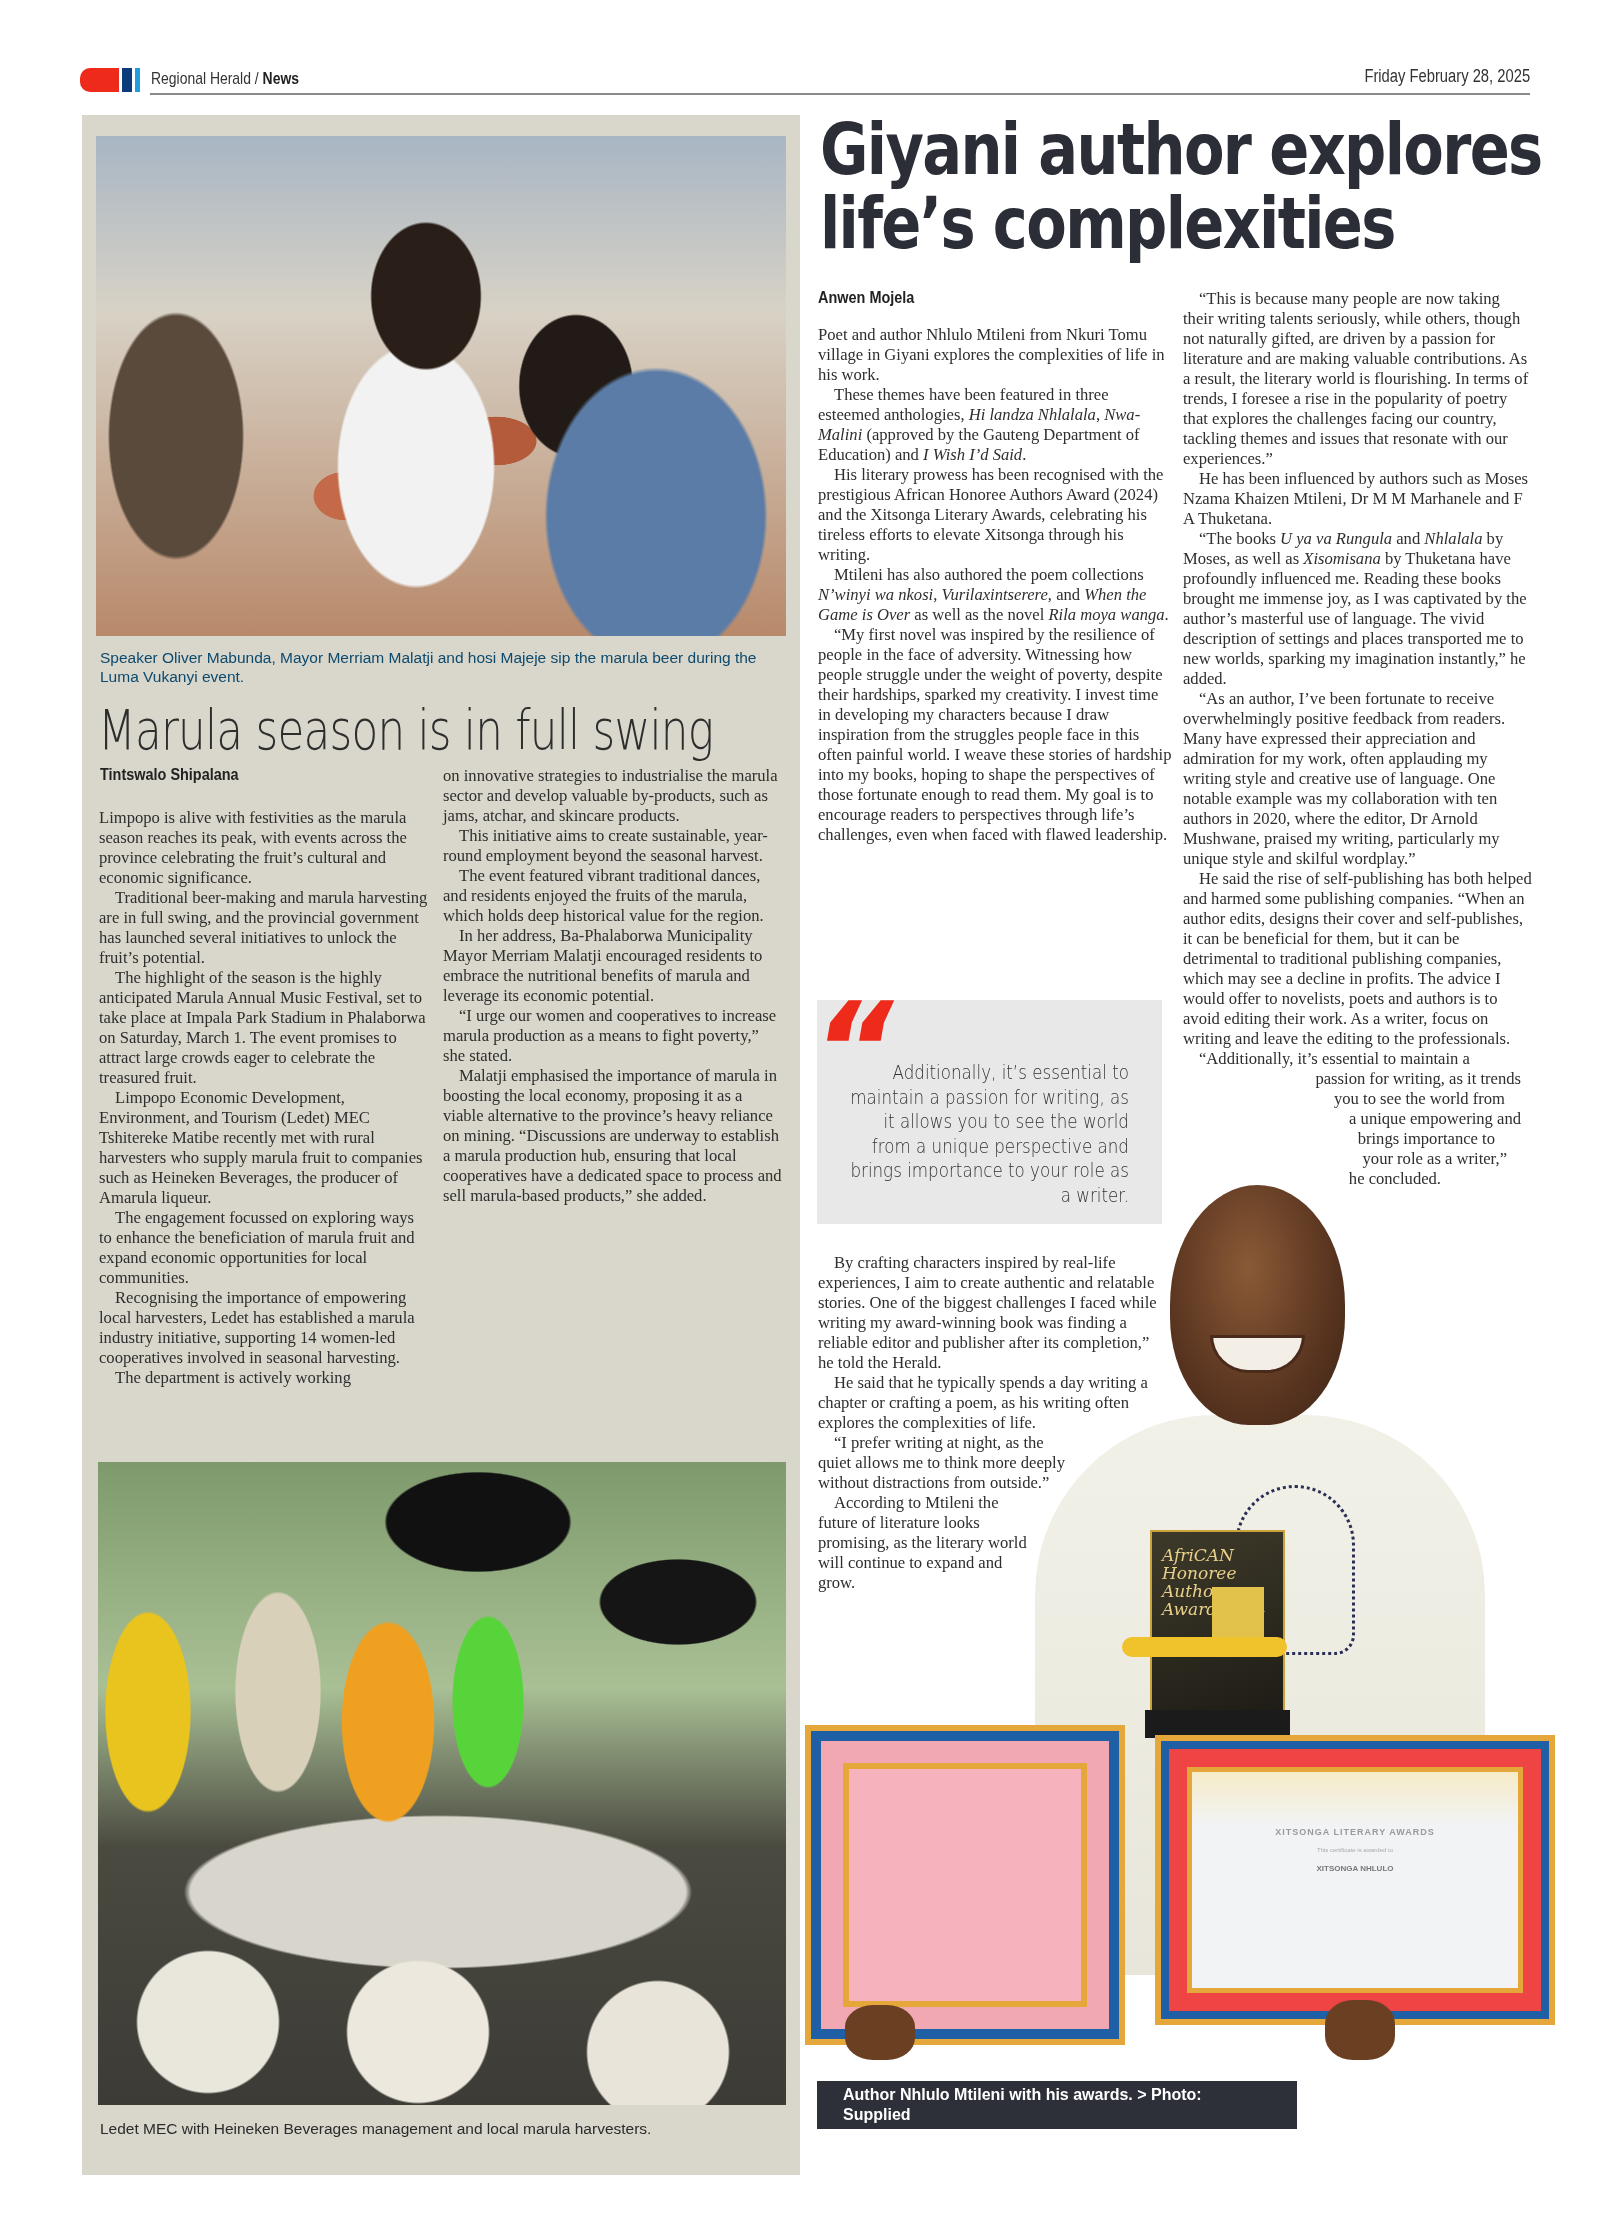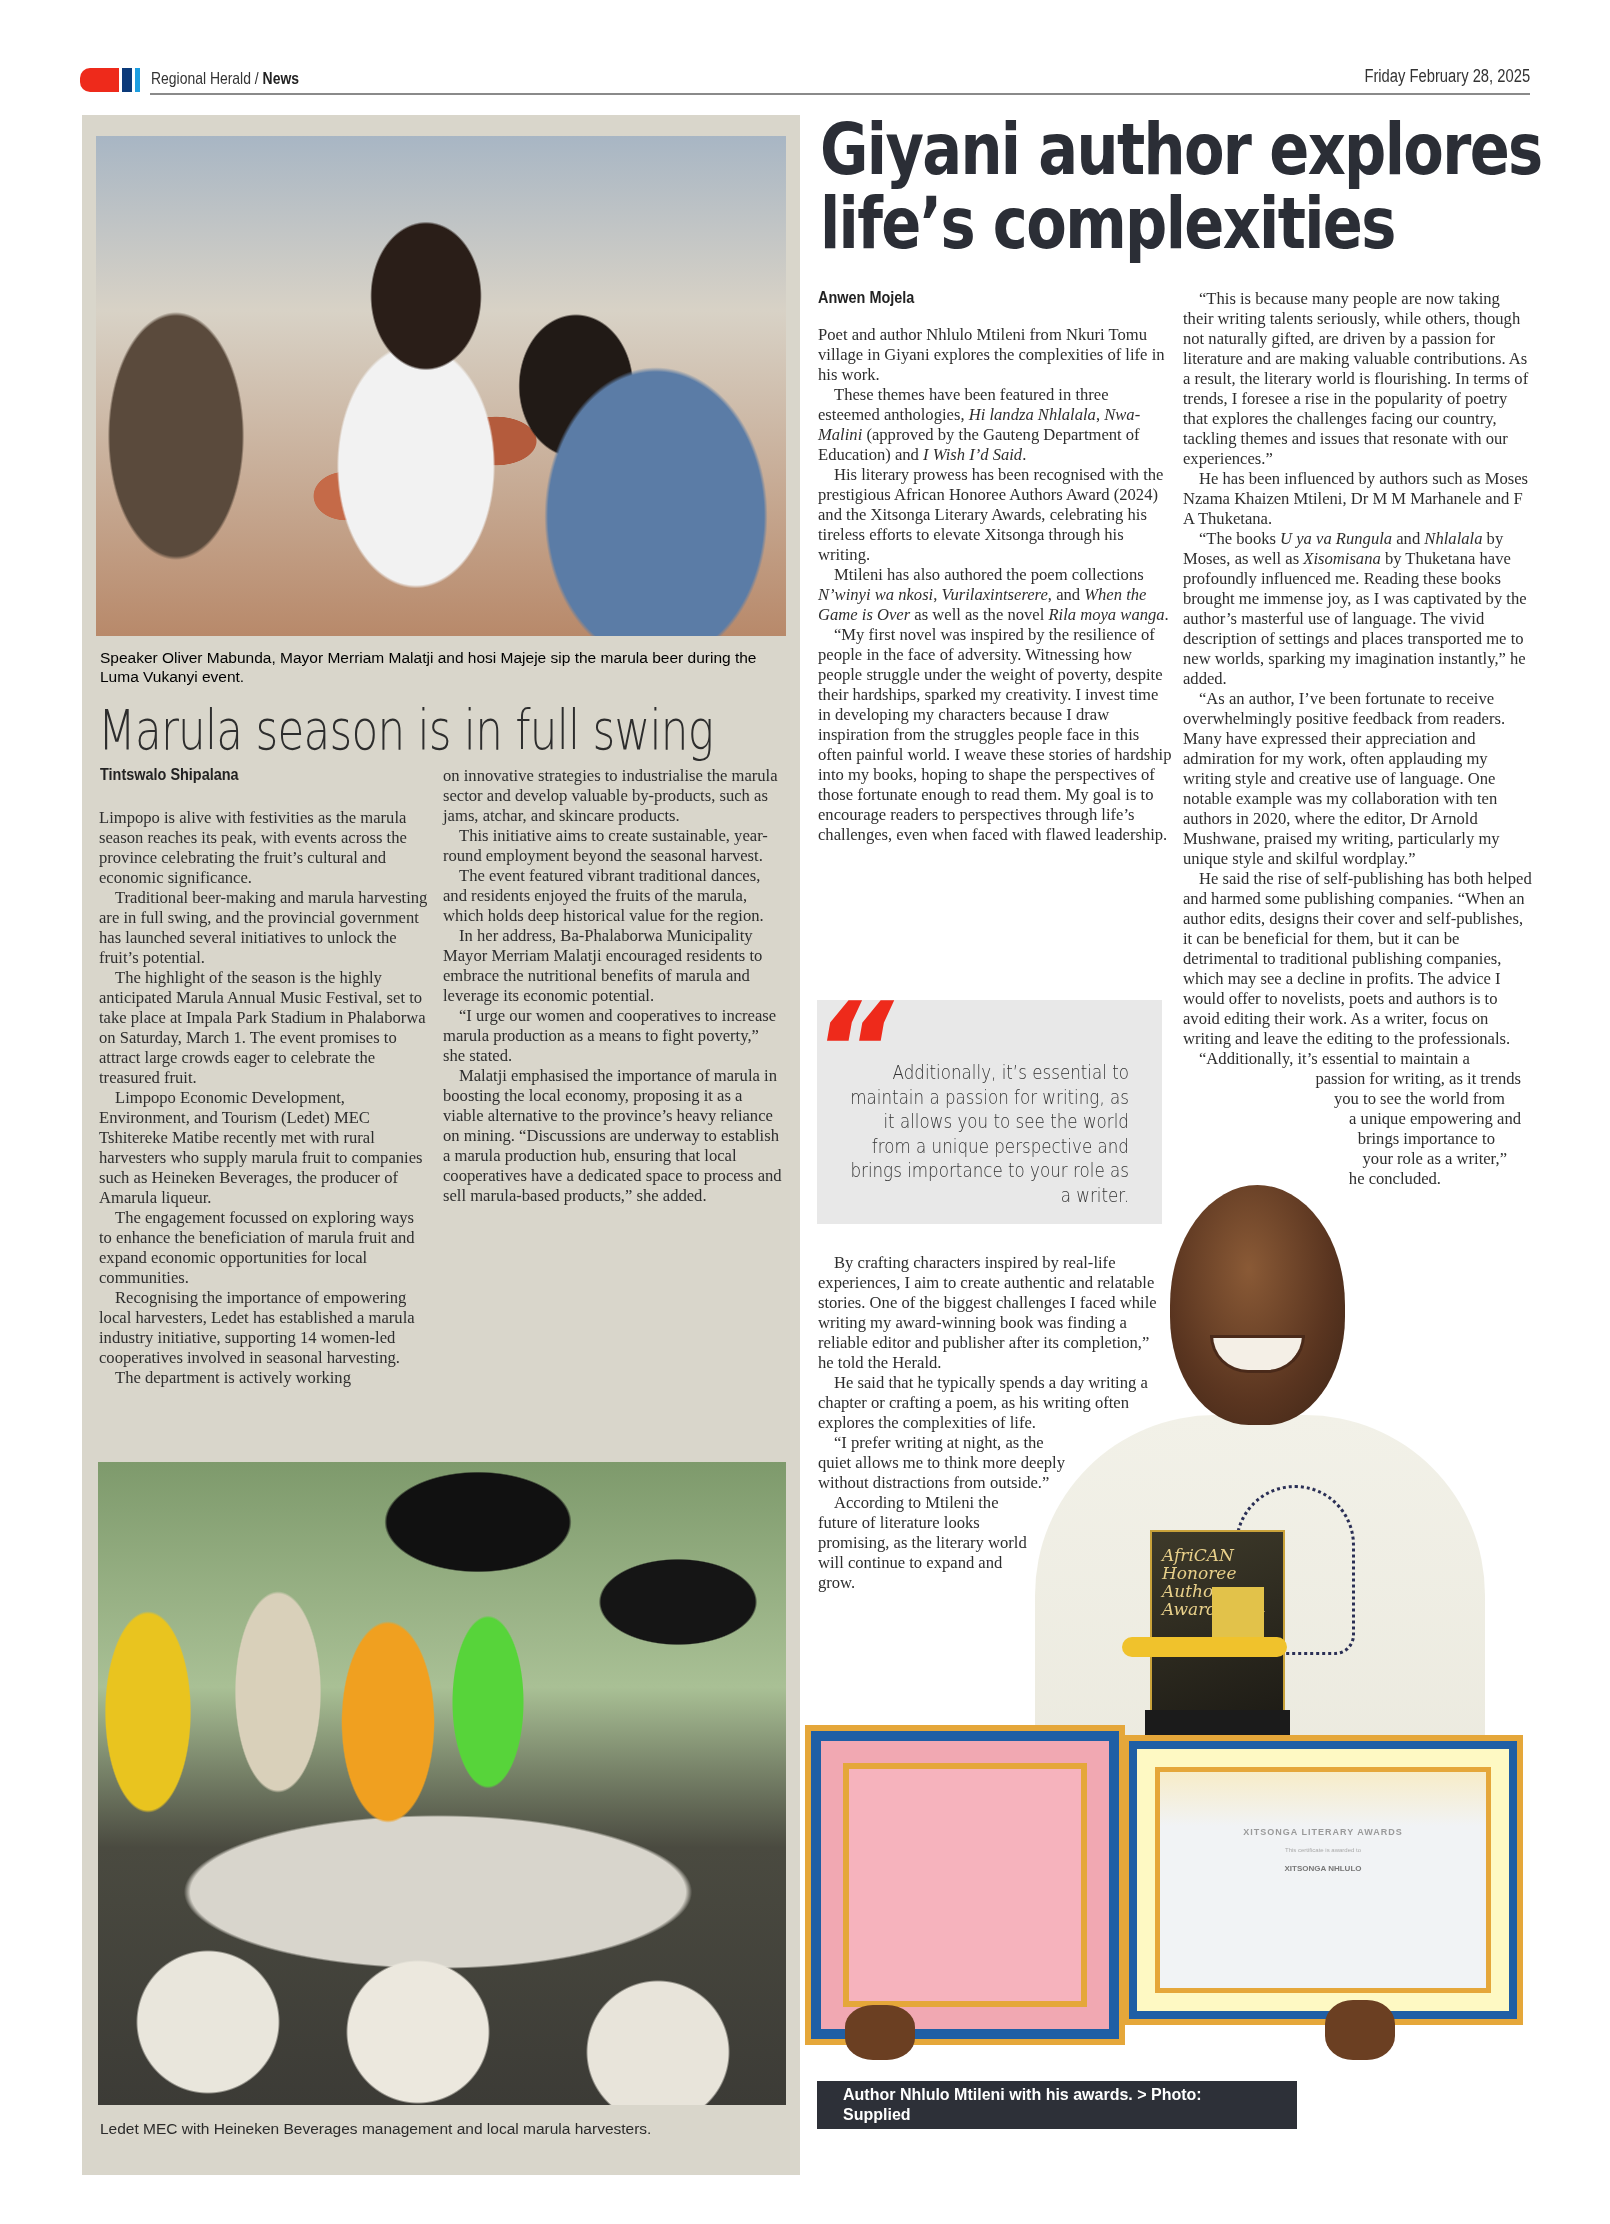--- a/index.html
+++ b/index.html
@@ -22,21 +22,21 @@
   .photo1 { left: 14px; top: 21px; width: 690px; height: 500px;
     background:
       radial-gradient(ellipse 90px 120px at 330px 160px, #2a1e18 0 60%, transparent 62%),
       radial-gradient(ellipse 110px 170px at 320px 330px, #f2f2f2 0 70%, transparent 72%),
       radial-gradient(ellipse 180px 240px at 560px 380px, #5b7ca6 0 60%, transparent 62%),
       radial-gradient(ellipse 80px 100px at 480px 250px, #211a16 0 70%, transparent 72%),
       radial-gradient(ellipse 110px 200px at 80px 300px, #5a4a3c 0 60%, transparent 62%),
       radial-gradient(ellipse 40px 30px at 250px 360px, #c56a48 0 80%, transparent 82%),
       radial-gradient(ellipse 50px 30px at 400px 305px, #b45b3c 0 80%, transparent 82%),
       linear-gradient(180deg, #a8b6c4 0%, #d8d2c6 35%, #b8896a 100%); }
-  .caption1 { position: absolute; left: 18px; top: 533px; width: 680px; font-family: "Liberation Sans", sans-serif; font-size: 15.5px; line-height: 19px; color: #000000; }
+  .caption1 { position: absolute; left: 18px; top: 533px; width: 680px; font-family: "Liberation Sans", sans-serif; font-size: 15.5px; line-height: 19px; color: #0c4a6e; }
   .headline-left { position: absolute; left: 16px; top: 582px; font-family: "DejaVu Sans", sans-serif; font-weight: 200; font-size: 56px; color: #2d2d2d; transform: scaleX(0.78); transform-origin: left; white-space: nowrap; letter-spacing: -1px; }
   .byline-left { position: absolute; left: 18px; top: 650px; font-family: "Liberation Sans", sans-serif; font-weight: 700; font-size: 17px; color: #222; transform: scaleX(0.85); transform-origin: left; white-space: nowrap; }
   .col { position: absolute; font-size: 16.6px; line-height: 20px; color: #2e2e2e; }
   .col p { text-indent: 16px; }
   .col p.first { text-indent: 0; }
   .col-l1 { left: 17px; top: 693px; width: 330px; }
   .col-l2 { left: 361px; top: 651px; width: 340px; }
   .photo2 { left: 16px; top: 1347px; width: 688px; height: 643px;
     background:
       radial-gradient(ellipse 130px 70px at 380px 60px, #111 0 70%, transparent 72%),
@@ -72,21 +72,21 @@
   .author-smile { position: absolute; left: 405px; top: 150px; width: 95px; height: 38px; background: #f4efe6; border-radius: 0 0 50px 50px; border: 3px solid #4a2a1a; }
   .author-shirt { position: absolute; left: 230px; top: 230px; width: 450px; height: 560px; background: linear-gradient(180deg, #f2f1e8 0%, #e8e6da 100%); border-radius: 180px 180px 0 0; }
   .shirt-pattern { position: absolute; left: 430px; top: 300px; width: 120px; height: 170px; border: 3px dotted #2a2f55; border-radius: 60px 60px 20px 20px; }
   .trophy { position: absolute; left: 345px; top: 345px; width: 135px; height: 185px; background: linear-gradient(160deg, #3e3a2a 0%, #1e1c16 100%); border: 2px solid #c9a23a; }
   .trophy-text { position: absolute; left: 10px; top: 14px; font-family: "DejaVu Serif", serif; font-style: italic; font-size: 17px; line-height: 18px; color: #e8d08a; }
   .trophy-africa { position: absolute; left: 60px; top: 55px; width: 52px; height: 62px; background: #e2c24a; clip-path: polygon(20% 0, 70% 5, 100% 35%, 80% 60%, 55% 100%, 40% 80%, 30% 50%, 0 35%); }
   .trophy-key { position: absolute; left: -30px; top: 105px; width: 165px; height: 20px; background: #f0c22c; border-radius: 10px; }
   .trophy-base { position: absolute; left: 340px; top: 525px; width: 145px; height: 28px; background: #1b1b1b; }
   .frame-left { position: absolute; left: 0; top: 540px; width: 320px; height: 320px; border: 16px solid #1f5fa5; outline: 6px solid #e5a73a; outline-offset: -6px; background: #f1a8b2; }
   .frame-left-inner { position: absolute; left: 22px; top: 22px; right: 22px; bottom: 22px; border: 6px solid #e5a73a; background: #f6b3bd; }
-  .frame-right { position: absolute; left: 318px; top: 550px; width: 400px; height: 290px; border: 14px solid #1f5fa5; outline: 6px solid #e5a73a; outline-offset: -6px; background: #fef9c3; }
+  .frame-right { position: absolute; left: 350px; top: 550px; width: 400px; height: 290px; border: 14px solid #1f5fa5; outline: 6px solid #e5a73a; outline-offset: -6px; background: #ef4444; }
   .frame-right-inner { position: absolute; left: 18px; top: 18px; right: 18px; bottom: 18px; border: 5px solid #e5a73a; background: linear-gradient(180deg, #f7ecc8 0%, #f1f3f5 25%); }
   .cert-title { position: absolute; left: 0; right: 0; top: 55px; text-align: center; font-family: "Liberation Sans", sans-serif; font-weight: 700; font-size: 9px; letter-spacing: 1px; color: #9a9a9a; }
   .cert-sub { position: absolute; left: 0; right: 0; top: 75px; text-align: center; font-family: "Liberation Sans", sans-serif; font-size: 6px; color: #aaa; }
   .cert-name { position: absolute; left: 0; right: 0; top: 92px; text-align: center; font-family: "Liberation Sans", sans-serif; font-weight: 700; font-size: 8px; color: #777; }
   .hands-l { position: absolute; left: 40px; top: 820px; width: 70px; height: 55px; background: #6b3f22; border-radius: 40%; }
   .hands-r { position: absolute; left: 520px; top: 815px; width: 70px; height: 60px; background: #6b3f22; border-radius: 40%; }
 
   .author-caption { position: absolute; left: 817px; top: 2081px; width: 480px; height: 48px; background: #2d3038; padding: 4px 26px; font-family: "Liberation Sans", sans-serif; font-weight: 700; font-size: 16px; line-height: 20px; color: #ffffff; }
   i { font-style: italic; margin-top: 36px; }
 </style>

